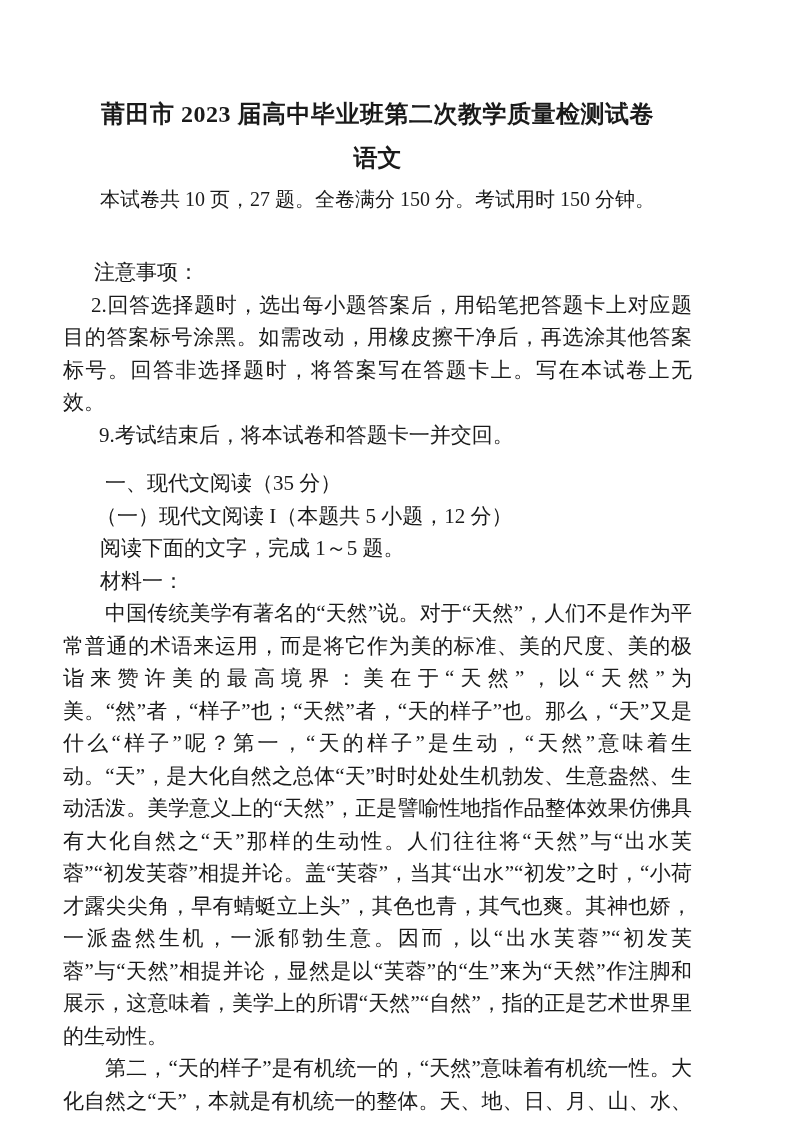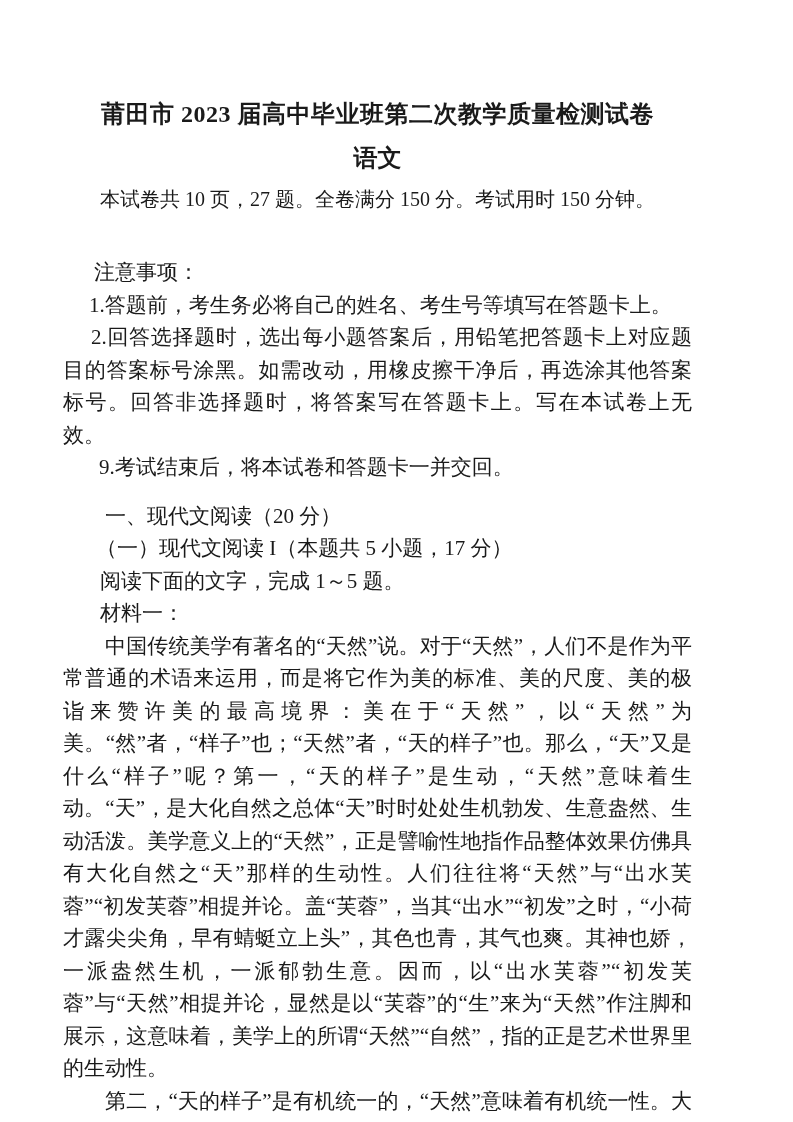--- a/index.html
+++ b/index.html
@@ -73,29 +73,28 @@
 <div class="page">
 
   <h1 class="title">莆田市 2023 届高中毕业班第二次教学质量检测试卷</h1>
 
   <h2 class="subject">语文</h2>
 
   <p class="meta">本试卷共 10 页，27 题。全卷满分 150 分。考试用时 150 分钟。</p>
 
   <p class="line notice-heading">注意事项：</p>
 
-  <p class="line item1">1.答题前，考生务必将自己的姓名、考生号等填写在答题卡上。</p>
 
   <p class="line item2">2.回答选择题时，选出每小题答案后，用铅笔把答题卡上对应题目的答案标号涂黑。如需改动，用橡皮擦干净后，再选涂其他答案标号。回答非选择题时，将答案写在答题卡上。写在本试卷上无效。</p>
 
   <p class="line item3">9.考试结束后，将本试卷和答题卡一并交回。</p>
 
-  <p class="line section-heading">一、现代文阅读（20 分）</p>
+  <p class="line section-heading">一、现代文阅读（35 分）</p>
 
-  <p class="line sub-heading">（一）现代文阅读 I（本题共 5 小题，17 分）</p>
+  <p class="line sub-heading">（一）现代文阅读 I（本题共 5 小题，12 分）</p>
 
   <p class="line instruction">阅读下面的文字，完成 1～5 题。</p>
 
   <p class="line material-label">材料一：</p>
 
   <p class="line body-para">中国传统美学有著名的“天然”说。对于“天然”，人们不是作为平常普通的术语来运用，而是将它作为美的标准、美的尺度、美的极诣来赞许美的最高境界：美在于“天然”，以“天然”为美。“然”者，“样子”也；“天然”者，“天的样子”也。那么，“天”又是什么“样子”呢？第一，“天的样子”是生动，“天然”意味着生动。“天”，是大化自然之总体“天”时时处处生机勃发、生意盎然、生动活泼。美学意义上的“天然”，正是譬喻性地指作品整体效果仿佛具有大化自然之“天”那样的生动性。人们往往将“天然”与“出水芙蓉”“初发芙蓉”相提并论。盖“芙蓉”，当其“出水”“初发”之时，“小荷才露尖尖角，早有蜻蜓立上头”，其色也青，其气也爽。其神也娇，一派盎然生机，一派郁勃生意。因而，以“出水芙蓉”“初发芙蓉”与“天然”相提并论，显然是以“芙蓉”的“生”来为“天然”作注脚和展示，这意味着，美学上的所谓“天然”“自然”，指的正是艺术世界里的生动性。</p>
 
   <p class="line body-para">第二，“天的样子”是有机统一的，“天然”意味着有机统一性。大化自然之“天”，本就是有机统一的整体。天、地、日、月、山、水、草、木等等，无不处于相互关联、相互生发之中。古人在标举“天然”时，往往以“浑然”“混然”等与之相属，如王若虚《滹南诗话》赞苏轼诗之“浑然天成”，包恢《答傅当可论诗》之所谓“混然天成”。所谓“浑然”“混然”</p>
 
   <span class="stray-dot">.</span>

